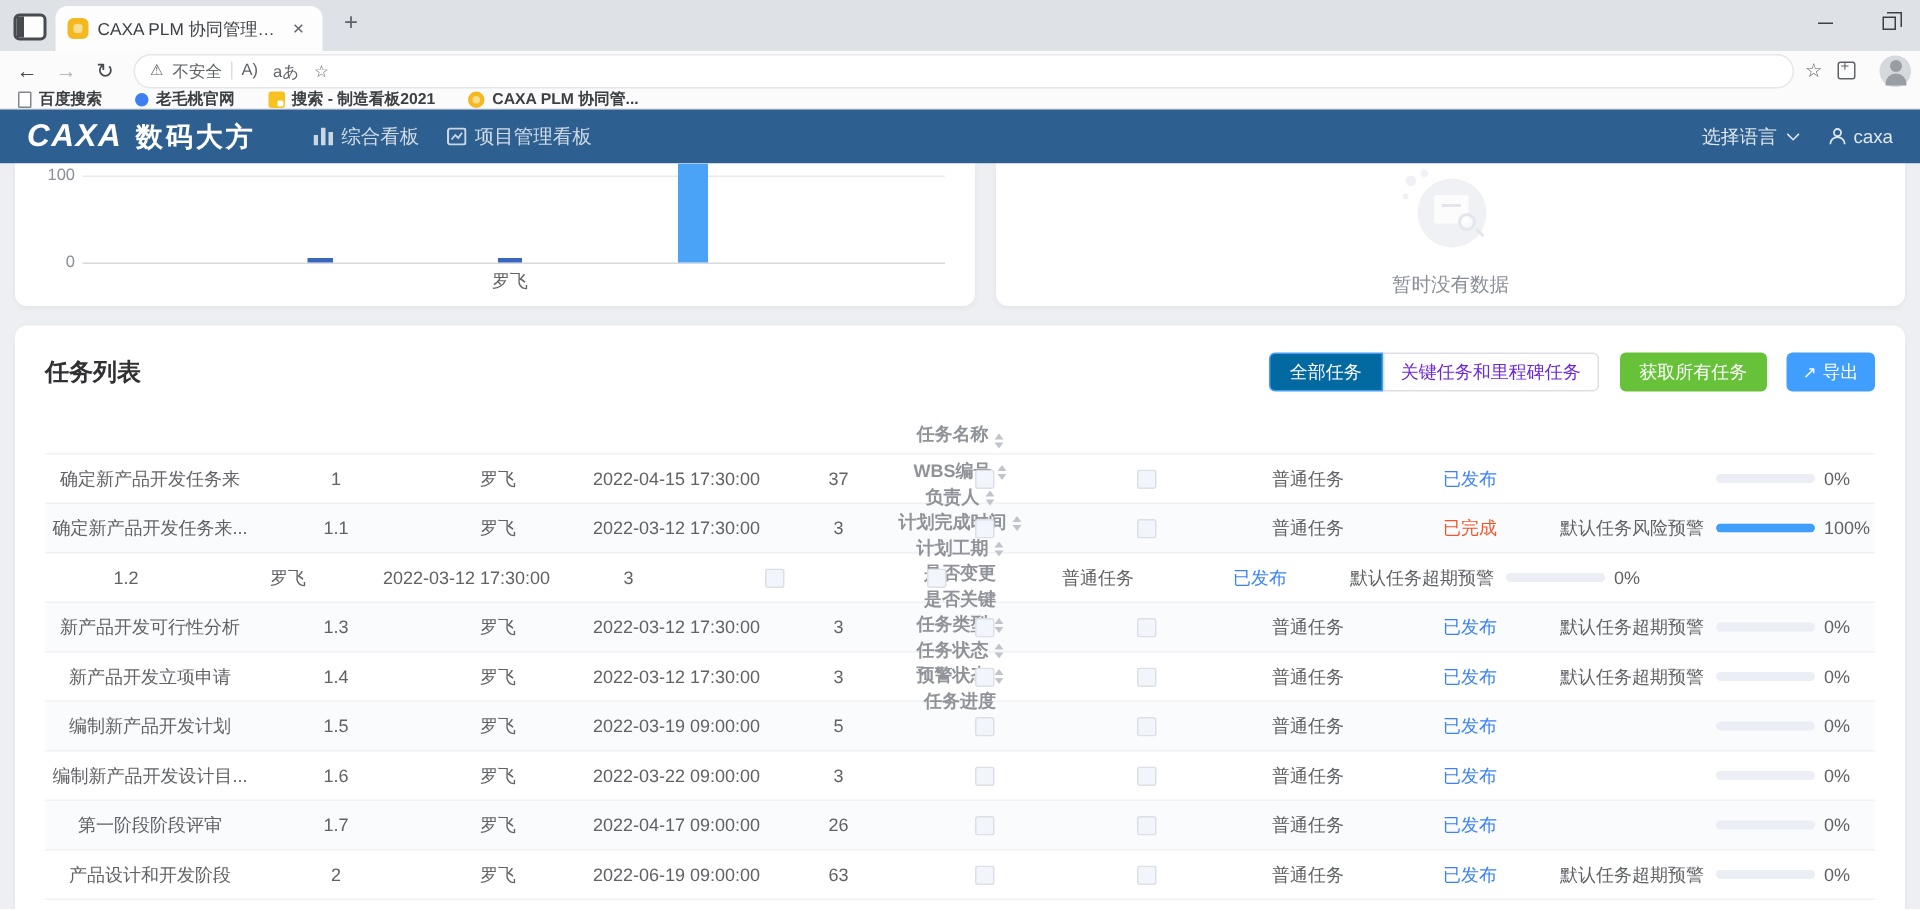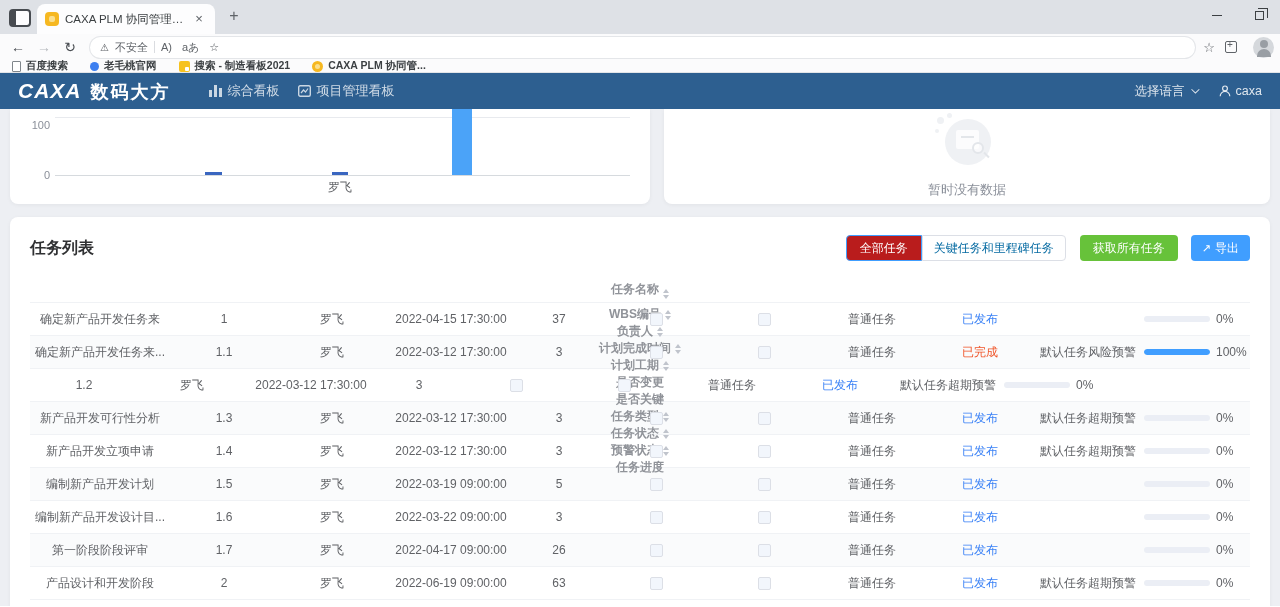--- a/index.html
+++ b/index.html
@@ -87,22 +87,22 @@
   .ghost .mag { position:absolute; left:37px; top:27px; width:12px; height:12px; border:2px solid #e3e6ea; border-radius:50%; background:rgba(255,255,255,.6); }
   .ghost .mag::after { content:""; position:absolute; left:9px; top:10px; width:7px; height:2px; background:#e3e6ea; transform:rotate(45deg); }
   .empty-text { margin-top:8px; font-size:13px; color:#8a8f99; }
 
   
   .task-card { margin-top:13px; background:#fff; border-radius:8px 8px 0 0; box-shadow:0 1px 4px rgba(0,0,0,.05); height:420px; padding:0 20px; }
   .task-head { display:flex; align-items:center; justify-content:space-between; padding:18px 0 12px; }
   .task-title { font-size:16px; font-weight:700; color:#303133; }
   .task-actions { display:flex; align-items:center; }
   .btn { height:26px; font-size:12px; display:inline-flex; align-items:center; cursor:pointer; white-space:nowrap; }
-  .seg-blue { background:#b91c1c; border:1px solid #409eff; color:#fff; border-radius:4px 0 0 4px; padding:12px 13px;font-family:Liberation Serif, serif; }
-  .seg-white { background:#fff; border:1px solid #dcdfe6; color:#0369a1; border-radius:0 4px 4px 0; padding:0 11px; }
+  .seg-blue { background:#0369a1; border:1px solid #409eff; color:#fff; border-radius:4px 0 0 4px; padding:12px 13px;font-family:Liberation Serif, serif; }
+  .seg-white { background:#fff; border:1px solid #dcdfe6; color:#6d28d9; border-radius:0 4px 4px 0; padding:0 11px; }
   .btn-green { background:#67c23a; color:#fff; border-radius:4px; padding:0 13px; margin-left:14px; }
   .btn-blue { background:#409eff; color:#fff; border-radius:4px; padding:0 11px; margin-left:13px; gap:4px; }
   .exp-ic { font-size:11px; }
 
   .tbl-head { display:flex; height:30px; align-items:center; border-bottom:1px solid #f0f2f5;flex-direction:column; }
   .th { display:flex; align-items:center; justify-content:center; font-size:12px; color:#909399; font-weight:700; white-space:nowrap; }
   .sort { display:inline-flex; flex-direction:column; gap:2px; margin-left:4px; cursor:pointer; }
   .sort i { display:block; width:0; height:0; border-left:3.5px solid transparent; border-right:3.5px solid transparent; }
   .sort .cu { border-bottom:4px solid #c0c4cc; }
   .sort .cd { border-top:4px solid #c0c4cc; }
@@ -215,21 +215,21 @@
     </div>
   </div>
 </div>
 
 <div class="content">
   <div class="cards-row">
     <div class="card chart-card">
       <div class="plot">
         <div class="gridline" style="top:8px"></div>
         <div class="baseline" style="top:66px"></div>
-        <div class="ytick" style="top:10px">100</div>
+        <div class="ytick" style="top:2px">100</div>
         <div class="ytick" style="top:60px">0</div>
       <div class="bar" style="left: 195px; width: 17px; height: 3px; top: 63px; background: rgb(58, 102, 192);"></div>
           <div class="bar" style="left: 322px; width: 16px; height: 3px; top: 63px; background: rgb(58, 102, 192);"></div>
           <div class="bar" style="left: 442px; width: 20px; height: 75px; top: -9px; background: rgb(75, 163, 248);"></div>
           <div class="xlab" style="left: 290px;">罗飞</div>
         </div>
     </div>
     <div class="card empty-card">
       <div class="ghost">
         <span class="big"></span>

